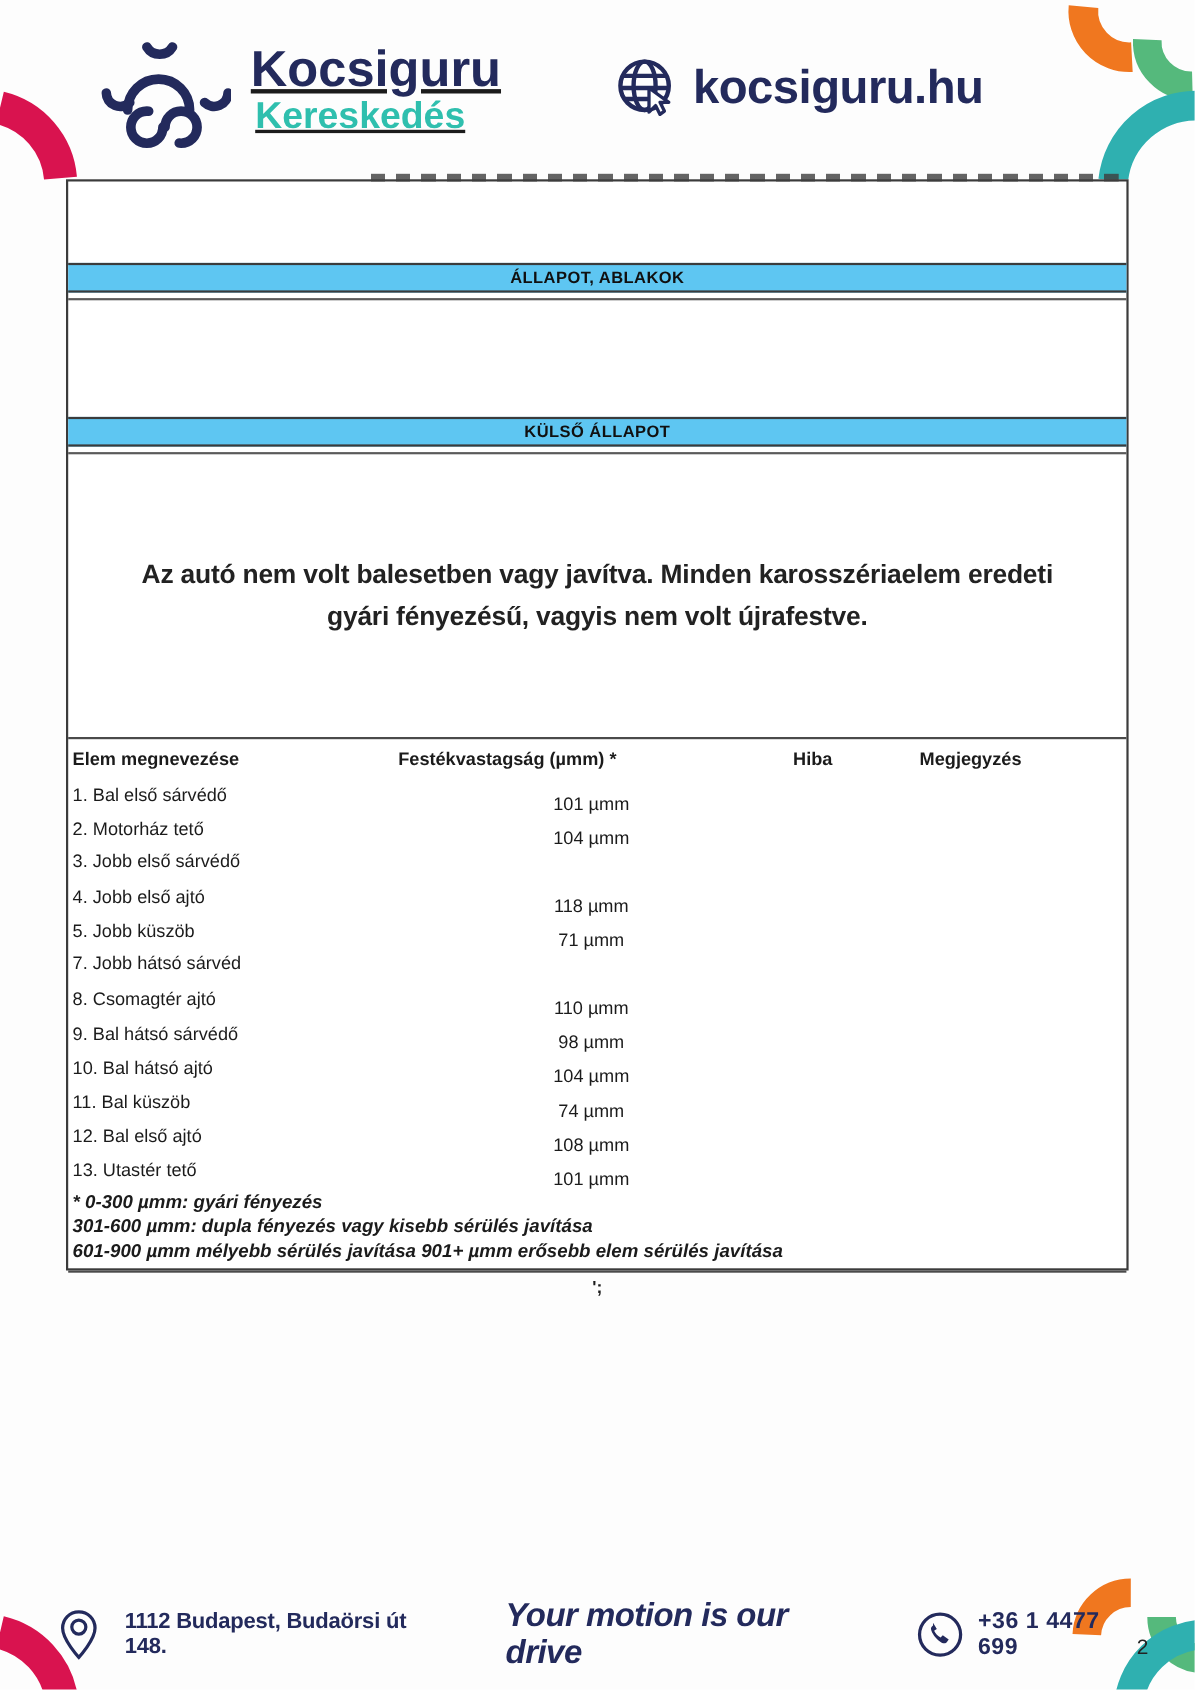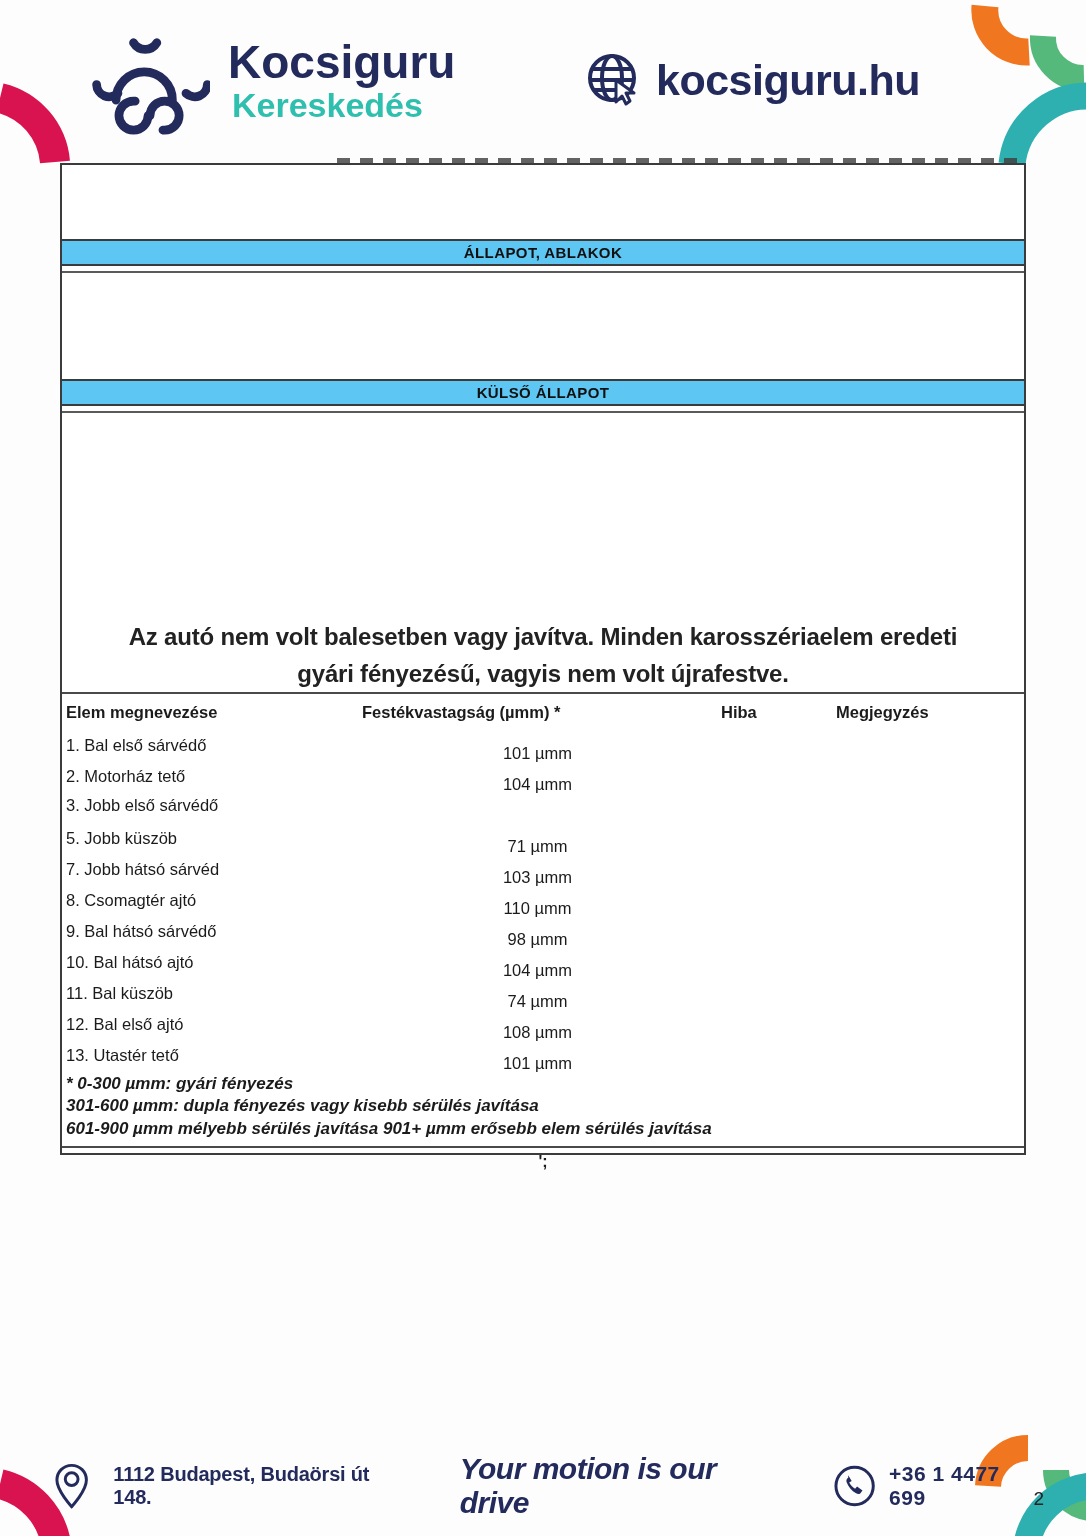--- a/index.html
+++ b/index.html
@@ -5,46 +5,46 @@
   html,body{margin:0;padding:0;}
   body{
     width:1086px;height:1536px;position:relative;overflow:hidden;
     background:#fdfdfd;
     font-family:"Liberation Sans",sans-serif;
     color:#1b1b1b;
   }
   
   .deco-layer{position:absolute;inset:0;z-index:0;pointer-events:none;}
   
-  .header{position:absolute;top:28px;left:92px;display:flex;align-items:flex-start;gap:18px;z-index:2;}
+  .header{position:absolute;top:28px;left:92px;display:flex;align-items:flex-start;gap:18px;z-index:2;text-decoration:underline;}
   .logo-mark{margin-top:6px;}
   .brand-col{display:flex;flex-direction:column;margin-top:10px;}
   .brand-name{font-size:46px;font-weight:700;color:#232a5c;letter-spacing:0;line-height:1.05;}
   .brand-sub{font-size:34px;font-weight:700;color:#2fbfae;line-height:1.15;margin-left:4px;}
-  .site{position:absolute;top:52px;left:586px;display:flex;align-items:center;gap:14px;z-index:2;}
+  .site{position:absolute;top:52px;left:560px;display:flex;align-items:center;gap:14px;z-index:2;}
   .site-name{font-size:43px;font-weight:700;color:#232a5c;letter-spacing:-0.5px;}
   
   .doc{
     position:absolute;left:60px;top:163px;width:966px;height:992px;
     border:2px solid #3b3b3b;background:#ffffff;z-index:1;box-sizing:border-box;
   }
   .clipped-remnant{
     position:absolute;top:-7px;left:275px;width:680px;height:7px;
     background:repeating-linear-gradient(90deg,#3d3d3d 0 13px,transparent 13px 23px);
     opacity:.8;
   }
   .sec-blank-top{height:74px;}
   .sec-bar{
     height:23px;background:#5ec6f2;border-top:2px solid #3b3b3b;border-bottom:2px solid #3b3b3b;
     display:flex;align-items:center;justify-content:center;
     font-size:15px;font-weight:700;color:#101010;letter-spacing:.4px;
   }
   .bar-underline{height:2px;background:#5a5a5a;margin-top:5px;}
   .sec-blank-mid{height:106px;}
-  .statement-wrap{height:257px;display:flex;align-items:flex-end;justify-content:center;margin-top:22px;}
+  .statement-wrap{height:257px;display:flex;align-items:center;justify-content:center;}
   .statement{
     width:870px;text-align:center;font-size:24px;font-weight:700;color:#222;
     line-height:1.55;letter-spacing:-0.2px;
   }
   
   .pt{border-top:2px solid #4a4a4a;padding-top:2px;}
   .pt-grid{display:grid;grid-template-columns:300px 359px 115px auto;align-items:center;}
   .pt-head{height:32px;font-weight:700;font-size:16.5px;}
   .pt-head .c1{padding-left:4px;}
   .pt-row{height:31px;font-weight:400;font-size:16.5px;}
@@ -150,32 +150,37 @@
           <div class="hiba"></div>
           <div class="megj"></div>
         </div>
 
         <div class="pt-grid pt-row">
           <div class="name">3. Jobb első sárvédő</div>
           <div class="hiba"></div>
           <div class="megj"></div>
         </div>
 
+        <div class="pt-grid pt-row">
+          <div class="name">4. Jobb első ajtó</div>
+          <div class="value">118 µmm</div>
+          <div class="hiba"></div>
+          <div class="megj"></div>
+        </div>
 
         <div class="pt-grid pt-row">
           <div class="name">5. Jobb küszöb</div>
           <div class="value">71 µmm</div>
           <div class="hiba"></div>
           <div class="megj"></div>
         </div>
 
 
         <div class="pt-grid pt-row">
           <div class="name">7. Jobb hátsó sárvéd</div>
-          <div class="value">103 µmm</div>
           <div class="hiba"></div>
           <div class="megj"></div>
         </div>
 
         <div class="pt-grid pt-row">
           <div class="name">8. Csomagtér ajtó</div>
           <div class="value">110 µmm</div>
           <div class="hiba"></div>
           <div class="megj"></div>
         </div>

